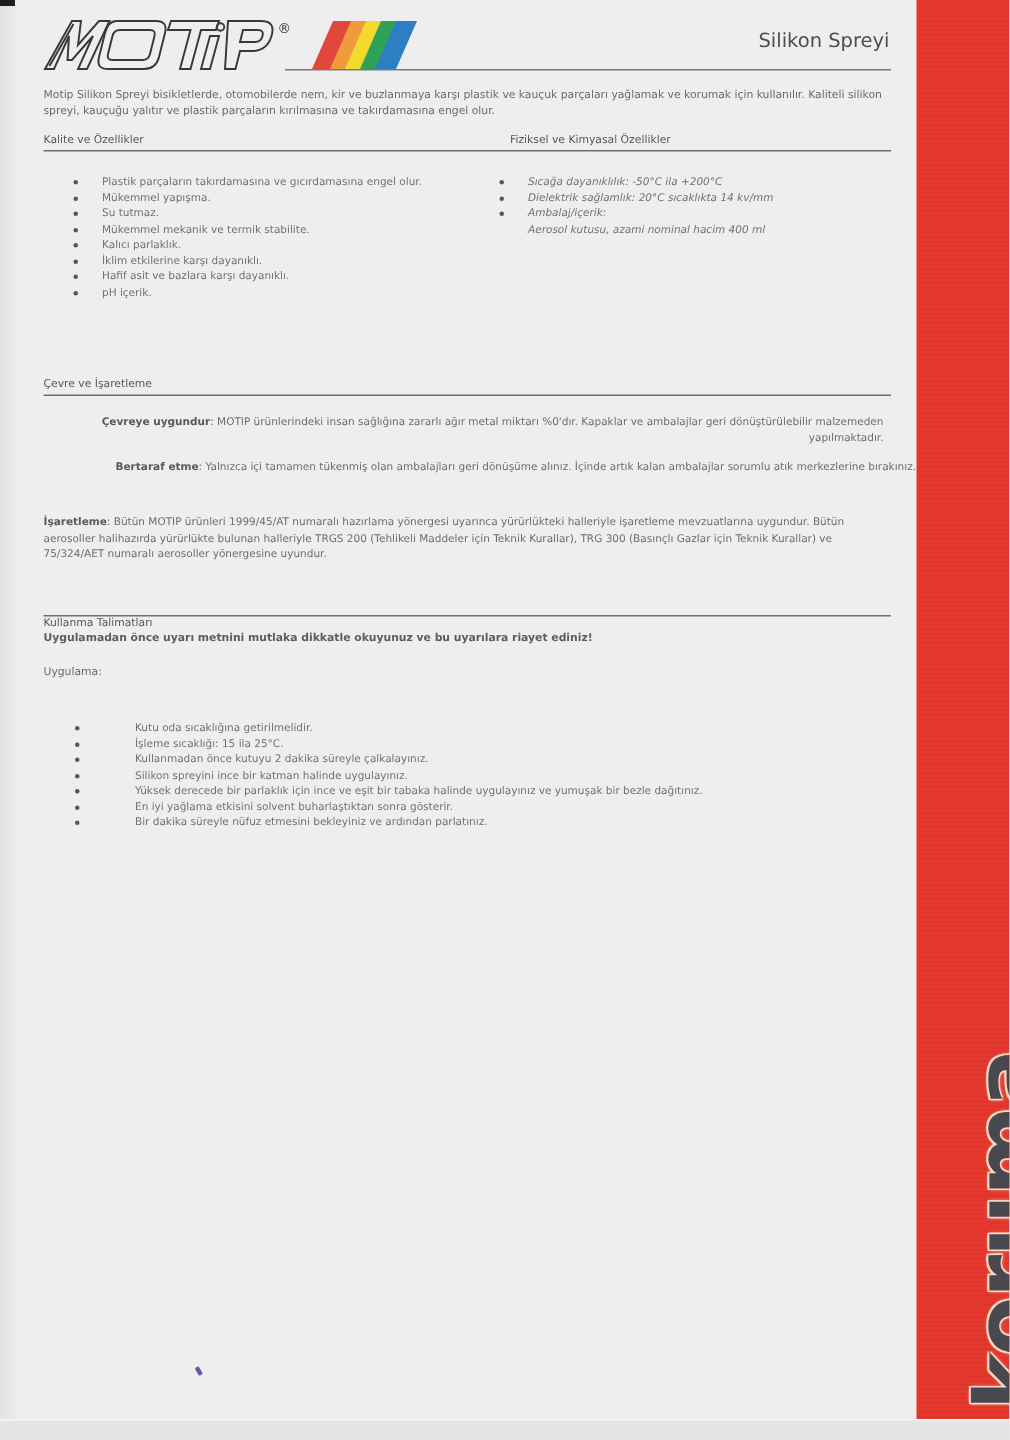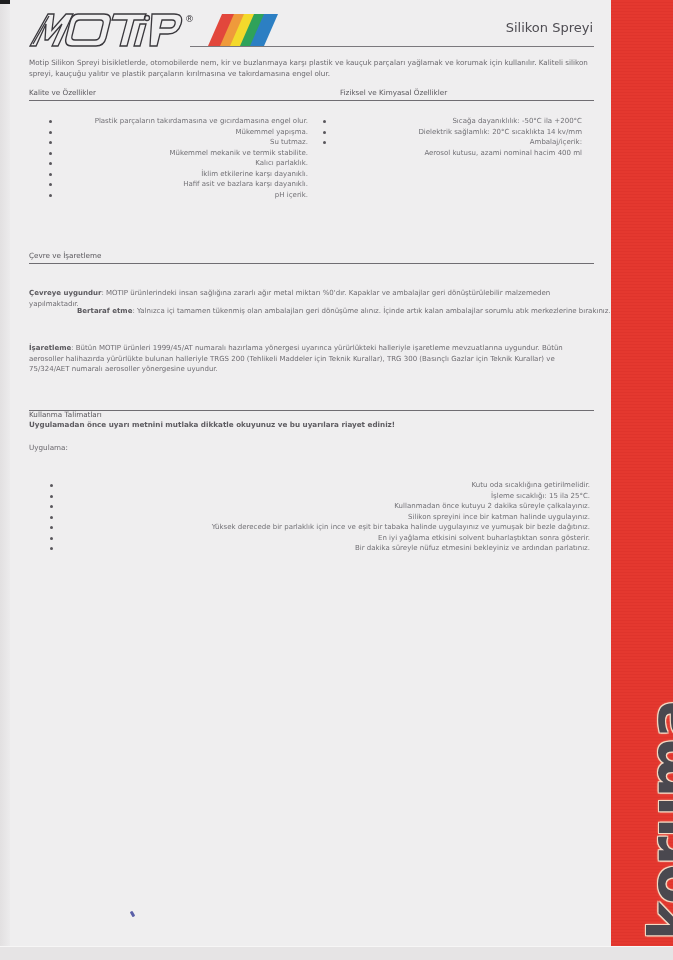--- a/index.html
+++ b/index.html
@@ -47,21 +47,21 @@
     .rule.thick { border-top: 1.5px solid #6f6d72; }
     .intro {
       position: absolute; left: 29px; top: 57px; width: 560px;
       font-size: 7.2px; line-height: 11px; color: #6a686d;
     }
     .sec-head {
       position: absolute; font-size: 7.2px; color: #58565b;
     }
     ul.bullets { position: absolute; margin: 0; padding: 0; list-style: none; }
     ul.bullets li {
-      position: relative; font-size: 7px; line-height: 10.5px; color: #717075; padding-left: 0; text-align: right;
+      position: relative; font-size: 7px; line-height: 10.5px; color: #717075; padding-left: 0;
     }
     ul.bullets li .dot {
       position: absolute; width: 3px; height: 3px; border-radius: 50%; background: #58565b; top: 4px;
     }
     .para {
       position: absolute; left: 29px; width: 560px;
       font-size: 7px; line-height: 10.5px; color: #6e6c71;
     }
     .para b { color: #5a585d; font-weight: bold; }
     .warn {
@@ -124,31 +124,31 @@
   <li><span class="dot" style="left:-19px;"></span><span>Plastik parçaların takırdamasına ve gıcırdamasına engel olur.</span></li>
   <li><span class="dot" style="left:-19px;"></span><span>Mükemmel yapışma.</span></li>
   <li><span class="dot" style="left:-19px;"></span><span>Su tutmaz.</span></li>
   <li><span class="dot" style="left:-19px;"></span><span>Mükemmel mekanik ve termik stabilite.</span></li>
   <li><span class="dot" style="left:-19px;"></span><span>Kalıcı parlaklık.</span></li>
   <li><span class="dot" style="left:-19px;"></span><span>İklim etkilerine karşı dayanıklı.</span></li>
   <li><span class="dot" style="left:-19px;"></span><span>Hafif asit ve bazlara karşı dayanıklı.</span></li>
   <li><span class="dot" style="left:-19px;"></span><span>pH içerik.</span></li>
 </ul>
 
-<ul class="bullets" style="left:342px; top:116px; width:240px;">
+<ul class="bullets" style="left:352px; top:116px; width:240px;font-style:italic;">
   <li><span class="dot" style="left:-19px;"></span><span>Sıcağa dayanıklılık: -50°C ila +200°C</span></li>
   <li><span class="dot" style="left:-19px;"></span><span>Dielektrik sağlamlık: 20°C sıcaklıkta 14 kv/mm</span></li>
   <li><span class="dot" style="left:-19px;"></span><span>Ambalaj/içerik:</span></li>
   <li><span>Aerosol kutusu, azami nominal hacim 400 ml</span></li>
 </ul>
 
 <div class="sec-head" style="left:29px; top:251px;">Çevre ve İşaretleme</div>
 <div class="rule thick" style="left:29px; top:263px; width:565px;"></div>
 
-<div class="para" style="top:288px;"><b>Çevreye uygundur</b><span>: MOTIP  ürünlerindeki insan sağlığına zararlı ağır metal miktarı %0'dır. Kapaklar ve ambalajlar geri dönüştürülebilir malzemeden yapılmaktadır.</span></div>
+<div class="para" style="top:276px;text-align:right;"><b>Çevreye uygundur</b><span>: MOTIP  ürünlerindeki insan sağlığına zararlı ağır metal miktarı %0'dır. Kapaklar ve ambalajlar geri dönüştürülebilir malzemeden yapılmaktadır.</span></div>
 <div class="para" style="top:306px;margin-left:48px;"><b>Bertaraf etme</b><span>: Yalnızca içi tamamen tükenmiş olan ambalajları geri dönüşüme alınız. İçinde artık kalan ambalajlar sorumlu atık merkezlerine bırakınız.</span></div>
 <div class="para" style="top:343px;"><b>İşaretleme</b><span>: Bütün MOTIP  ürünleri 1999/45/AT numaralı hazırlama yönergesi uyarınca yürürlükteki halleriyle işaretleme mevzuatlarına uygundur. Bütün aerosoller halihazırda yürürlükte bulunan halleriyle TRGS 200 (Tehlikeli Maddeler için Teknik Kurallar), TRG 300 (Basınçlı Gazlar için Teknik Kurallar) ve 75/324/AET numaralı aerosoller yönergesine uyundur.</span></div>
 
 <div class="sec-head" style="left:29px; top:410px;">Kullanma Talimatları</div>
 <div class="rule thick" style="left:29px; top:410px; width:565px;"></div>
 
 <div class="warn">Uygulamadan önce uyarı metnini mutlaka dikkatle okuyunuz ve bu uyarılara riayet ediniz!</div>
 <div class="sec-head" style="left:29px; top:443px; color:#6a686d;">Uygulama:</div>
 
 <ul class="bullets" style="left:90px; top:468px; width:500px;margin-top:12px;">

